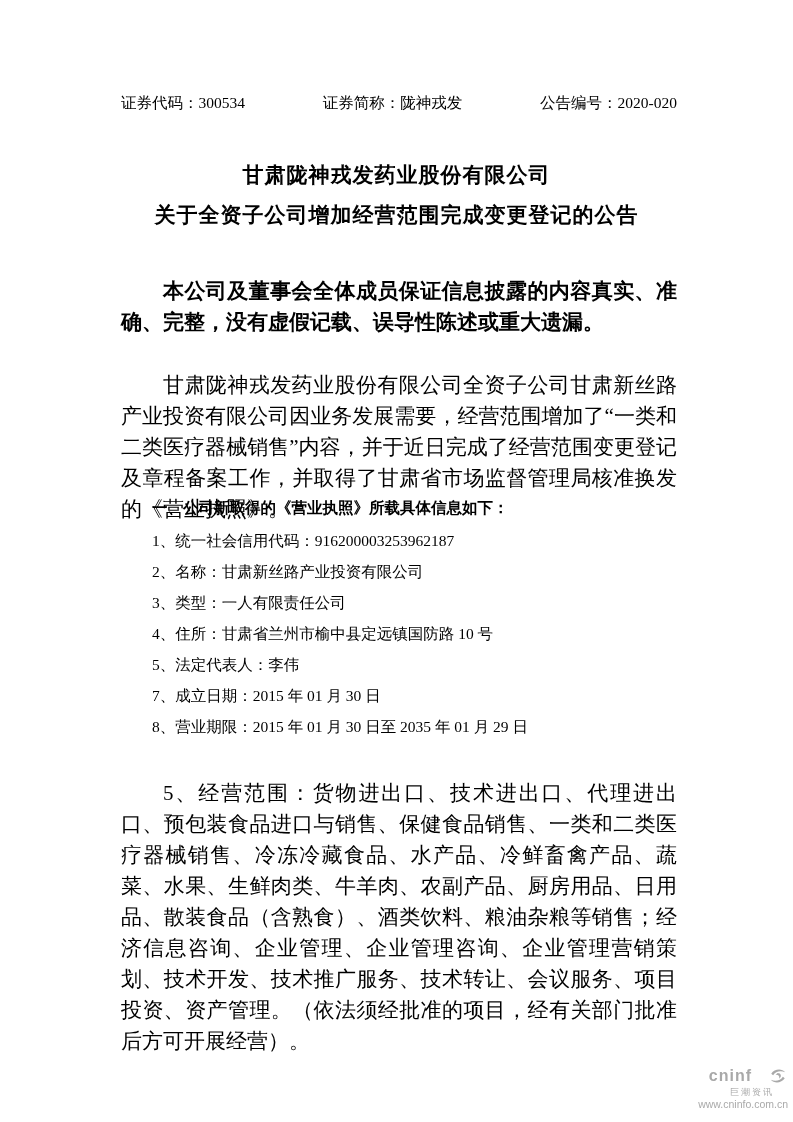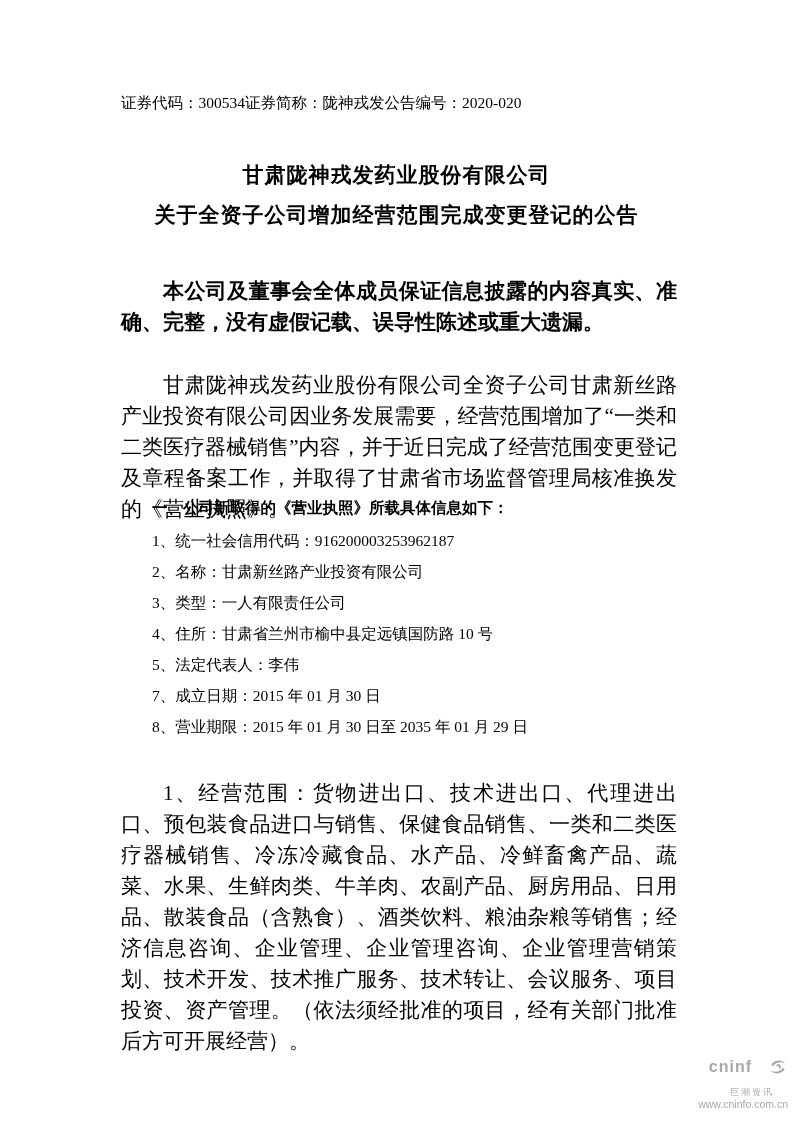--- a/index.html
+++ b/index.html
@@ -10,20 +10,21 @@
     color: #000000;
     font-family: "Liberation Serif", "DejaVu Serif", serif;
     overflow: hidden;
   }
   .abs { position: absolute; }
   .content-col { left: 121px; width: 556px; }
 
   .header-row {
     top: 93px;
     display: flex;
+    justify-content: space-between;
     font-size: 15.5px;
     white-space: nowrap;
   }
 
   .doc-title {
     left: 0;
     width: 793px;
     text-align: center;
     font-weight: bold;
     font-size: 21px;
@@ -75,21 +76,21 @@
     align-items: center;
     justify-content: flex-end;
     gap: 16px;
   }
   .wm-brand {
     font-weight: bold;
     font-size: 16px;
     letter-spacing: 1px;
   }
   .wm-logo { width: 20px; height: 18px; display: inline-block; }
-  .wm-cn { font-size: 9px; letter-spacing: 2px; margin-top: 12px; margin-right: 14px; }
+  .wm-cn { font-size: 9px; letter-spacing: 2px; margin-top: 3px; margin-right: 14px; }
   .wm-url { font-size: 10.5px; margin-top: 2px; }
 </style>
 </head>
 <body>
 
 <div class="abs content-col header-row">
   <span>证券代码：300534</span>
   <span>证券简称：陇神戎发</span>
   <span>公告编号：2020-020</span>
 </div>
@@ -106,21 +107,21 @@
 <div class="abs content-col license-list">
   <div class="item">1、统一社会信用代码：916200003253962187</div>
   <div class="item">2、名称：甘肃新丝路产业投资有限公司</div>
   <div class="item">3、类型：一人有限责任公司</div>
   <div class="item">4、住所：甘肃省兰州市榆中县定远镇国防路 10 号</div>
   <div class="item">5、法定代表人：李伟</div>
   <div class="item">7、成立日期：2015 年 01 月 30 日</div>
   <div class="item">8、营业期限：2015 年 01 月 30 日至 2035 年 01 月 29 日</div>
 </div>
 
-<div class="abs content-col para indent business-scope">1、经营范围：货物进出口、技术进出口、代理进出口、预包装食品进口与销售、保健食品销售、一类和二类医疗器械销售、冷冻冷藏食品、水产品、冷鲜畜禽产品、蔬菜、水果、生鲜肉类、牛羊肉、农副产品、厨房用品、日用品、散装食品（含熟食）、酒类饮料、粮油杂粮等销售；经济信息咨询、企业管理、企业管理咨询、企业管理营销策划、技术开发、技术推广服务、技术转让、会议服务、项目投资、资产管理。（依法须经批准的项目，经有关部门批准后方可开展经营）。</div>
+<div class="abs content-col para indent business-scope">5、经营范围：货物进出口、技术进出口、代理进出口、预包装食品进口与销售、保健食品销售、一类和二类医疗器械销售、冷冻冷藏食品、水产品、冷鲜畜禽产品、蔬菜、水果、生鲜肉类、牛羊肉、农副产品、厨房用品、日用品、散装食品（含熟食）、酒类饮料、粮油杂粮等销售；经济信息咨询、企业管理、企业管理咨询、企业管理营销策划、技术开发、技术推广服务、技术转让、会议服务、项目投资、资产管理。（依法须经批准的项目，经有关部门批准后方可开展经营）。</div>
 
 <div class="abs watermark">
   <div class="wm-brand-line">
     <span class="wm-brand">cninf</span>
     <span class="wm-logo">
       <svg viewBox="0 0 24 24" width="20" height="18" aria-hidden="true">
         <path d="M3 9 C7 2.5 17 1.5 21.5 7 C16 4.5 8.5 5.5 5.5 11 Z" fill="#a9a9a9"></path>
         <path d="M21 15 C17 21.5 7 22.5 2.5 17 C8 19.5 15.5 18.5 18.5 13 Z" fill="#a9a9a9"></path>
         <path d="M11.5 8 C16 8 17.5 13 13.5 15.5 C14.5 12 12.5 10.2 8.5 10.5 Z" fill="#a9a9a9"></path>
       </svg>

